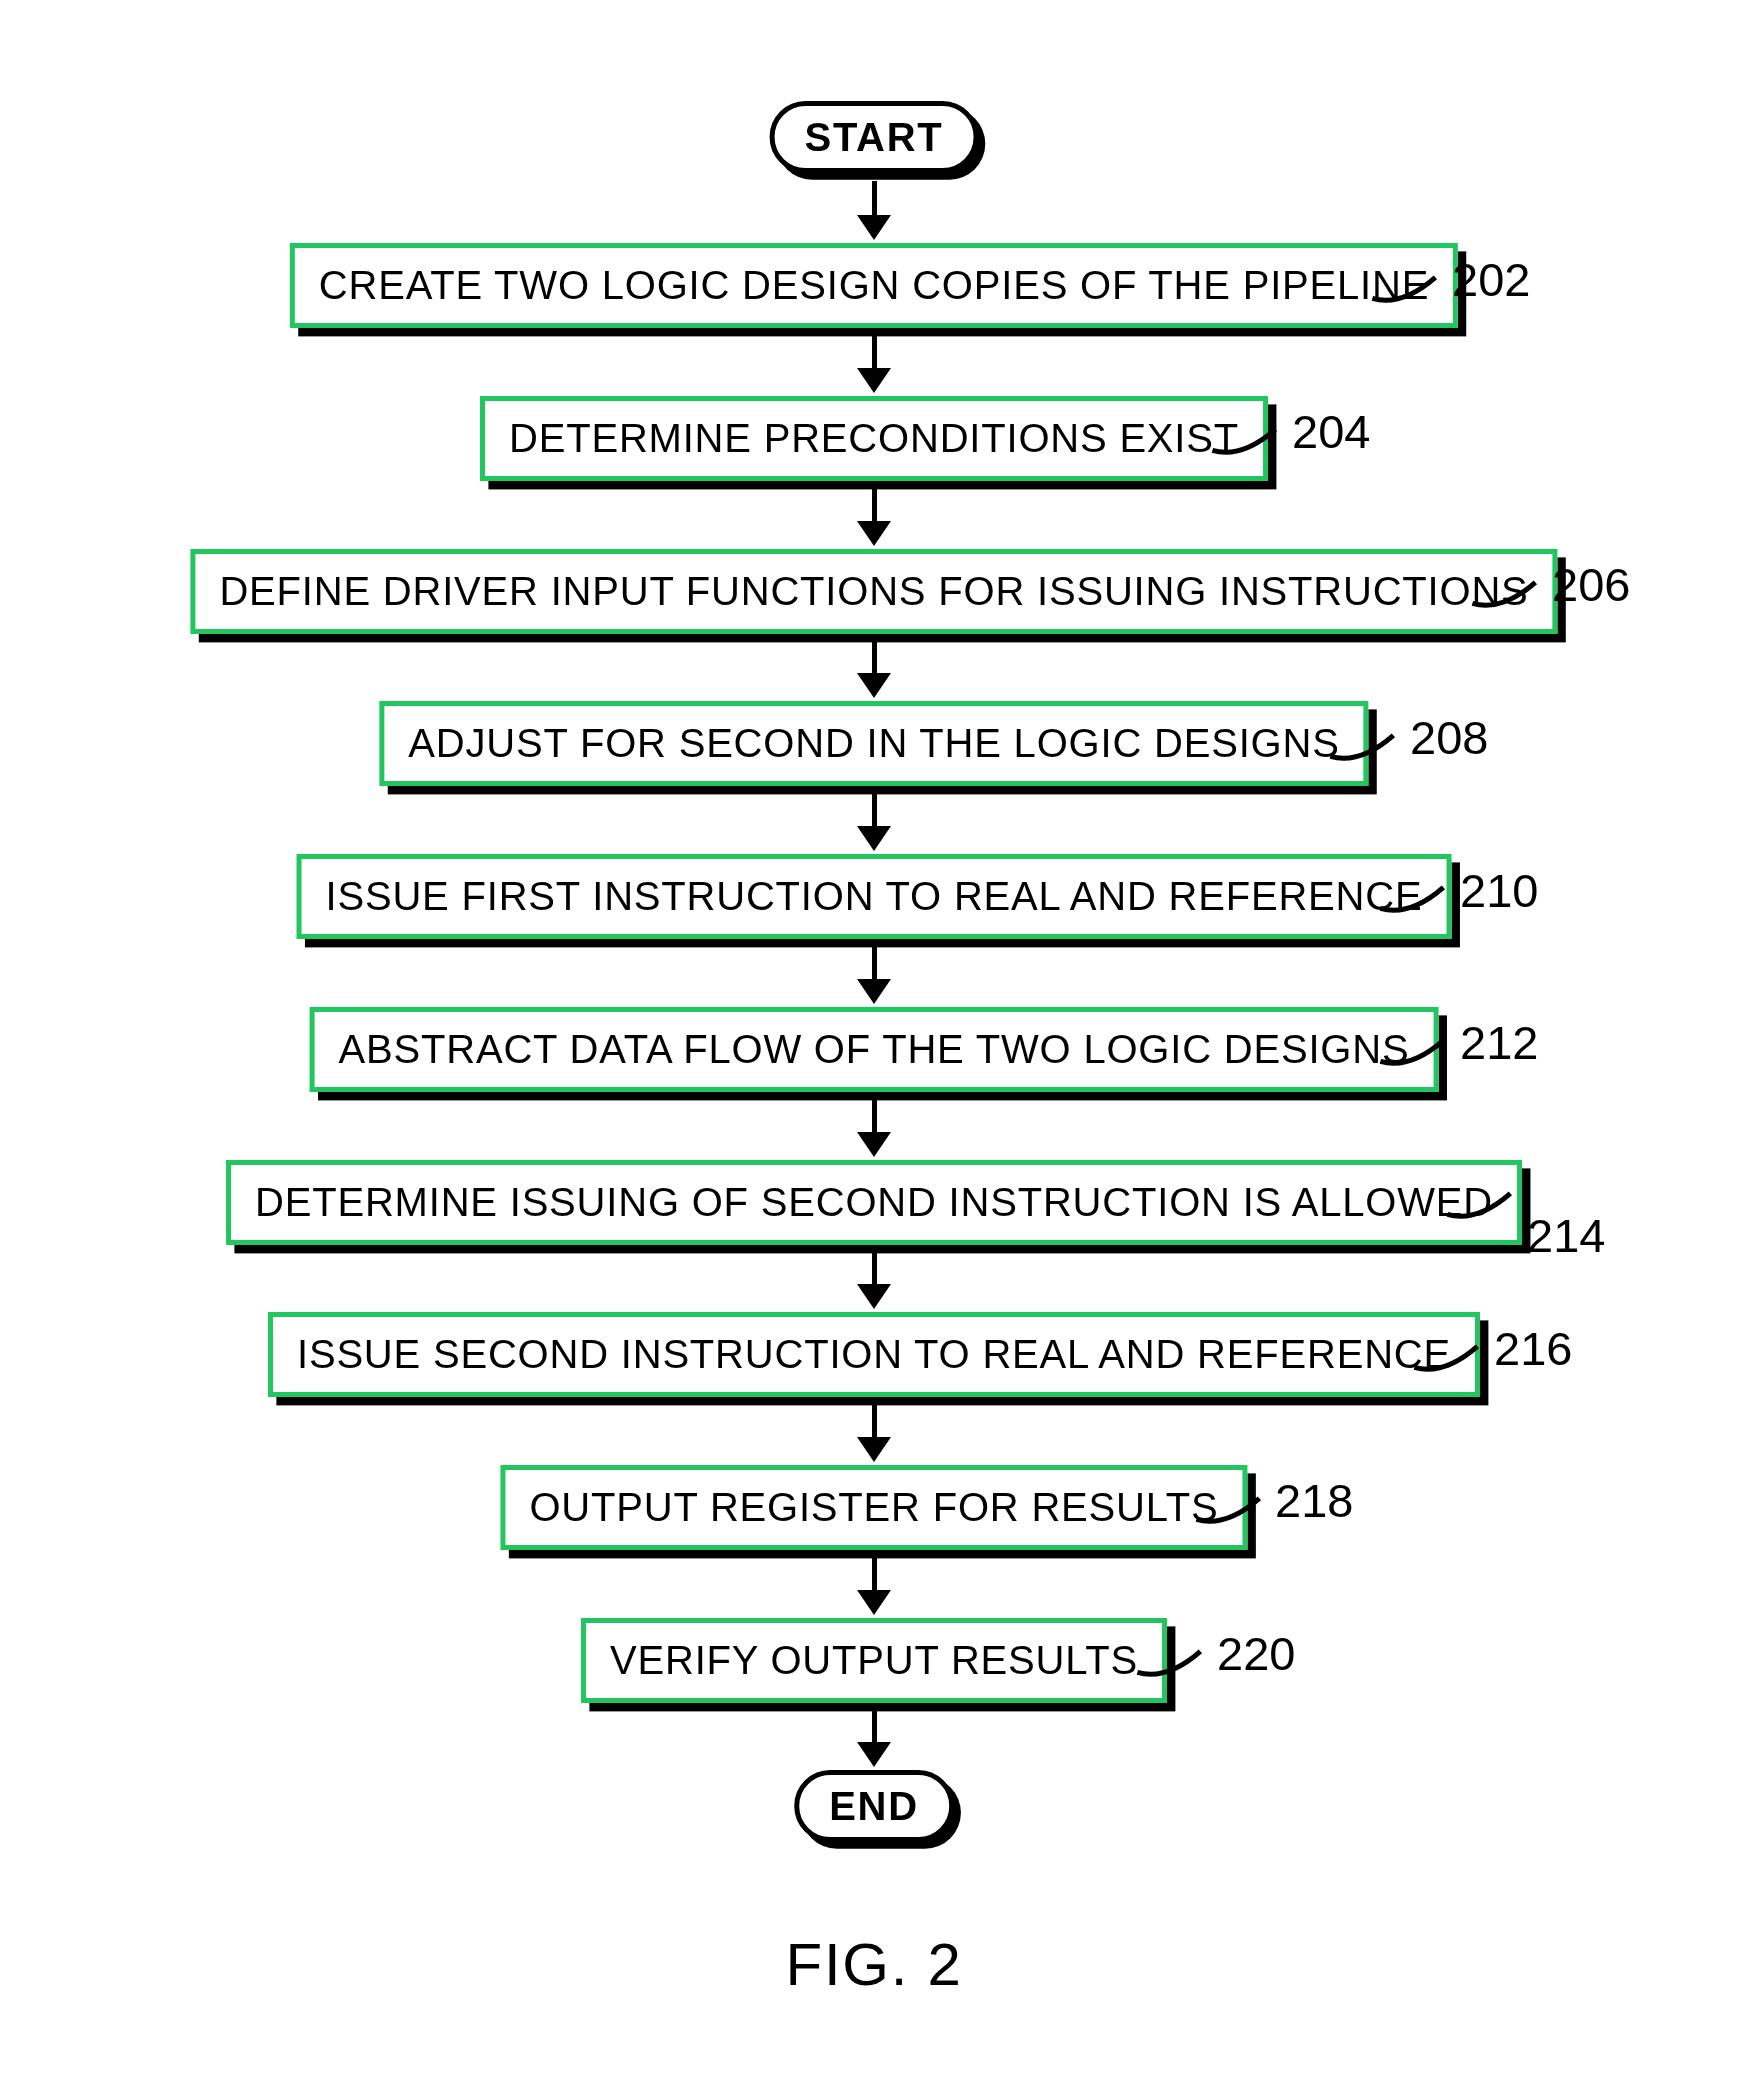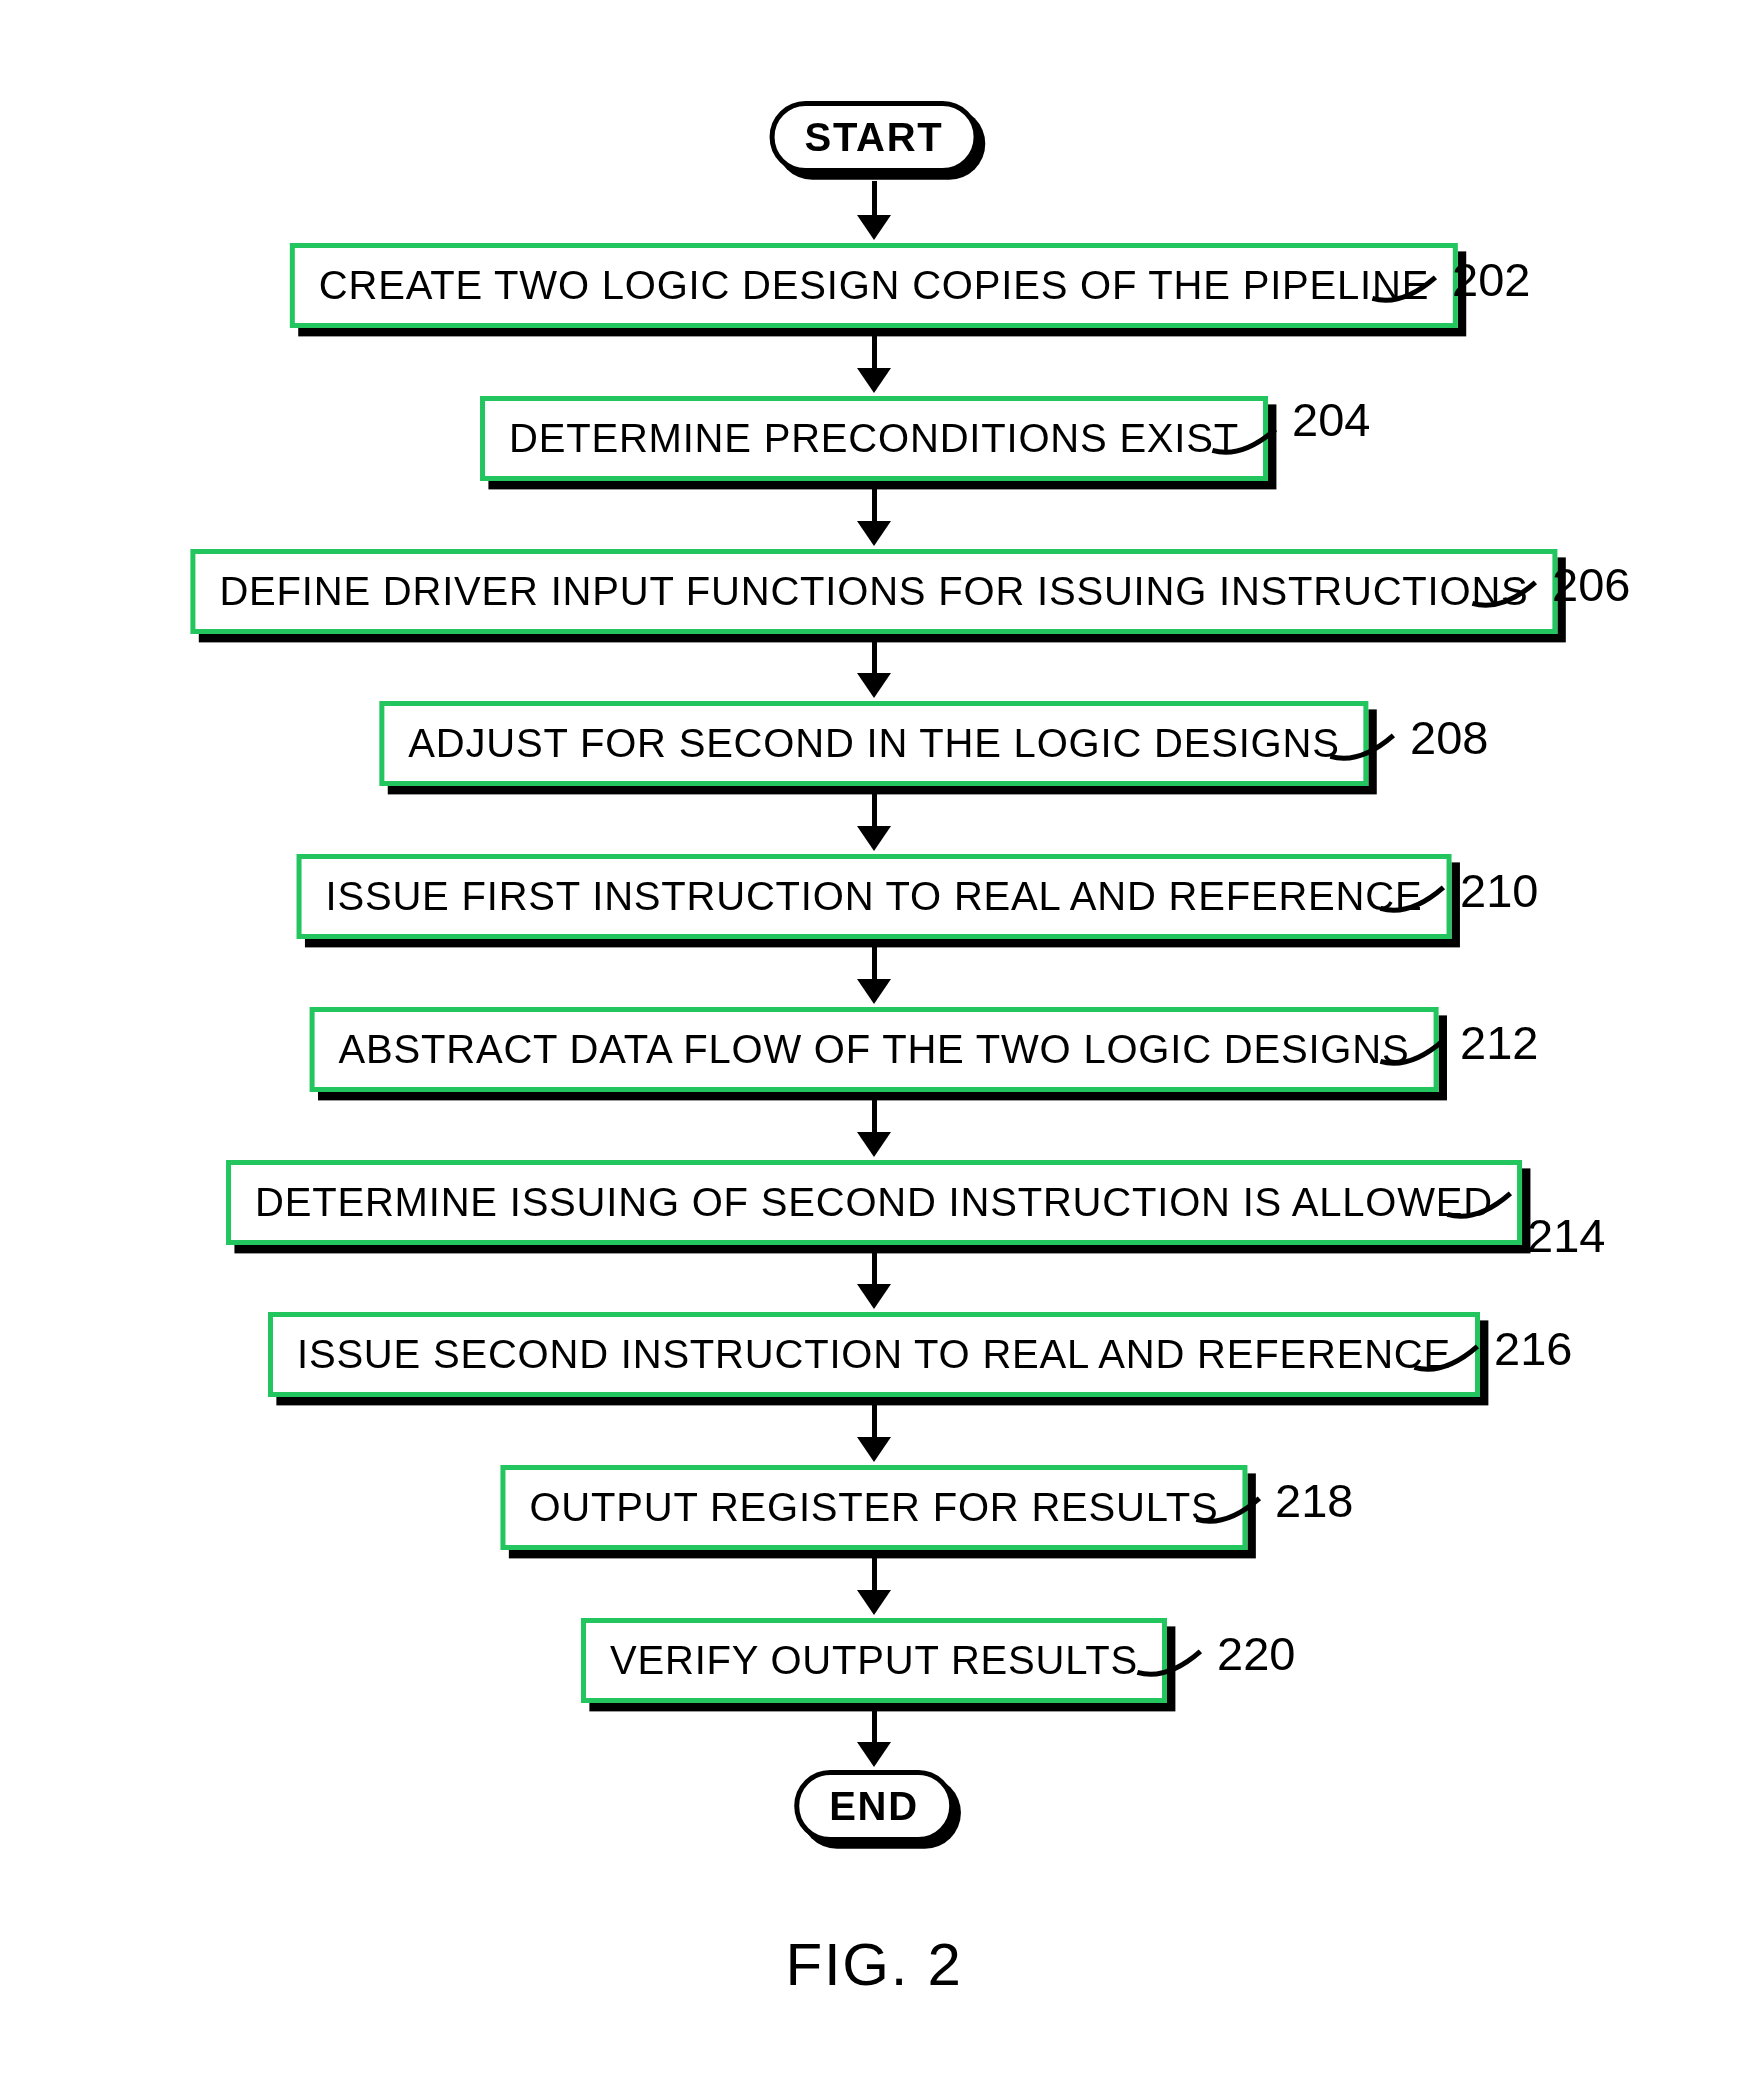--- a/index.html
+++ b/index.html
@@ -114,21 +114,21 @@
     <div class="shaft" style="height:34px;"></div>
     <div class="head" style="top:34px;"></div>
   </div>
 
   <div class="process" style="top:396px;">
     <span>DETERMINE PRECONDITIONS EXIST</span>
   </div>
   <svg class="leader" style="left:1208px; top:421px;" width="76" height="42" viewBox="0 0 90 50">
     <path d="M5 35 Q 40 45 80 10" stroke="#000" stroke-width="6" fill="none"></path>
   </svg>
-  <div class="refnum" style="left:1292px; top:392px;">204</div>
+  <div class="refnum" style="left:1292px; top:404px;">204</div>
 
   <div class="arrow" style="top:487px;">
     <div class="shaft" style="height:34px;"></div>
     <div class="head" style="top:34px;"></div>
   </div>
 
   <div class="process" style="top:549px;">
     <span>DEFINE DRIVER INPUT FUNCTIONS FOR ISSUING INSTRUCTIONS</span>
   </div>
   <svg class="leader" style="left:1468px; top:574px;" width="76" height="42" viewBox="0 0 90 50">

